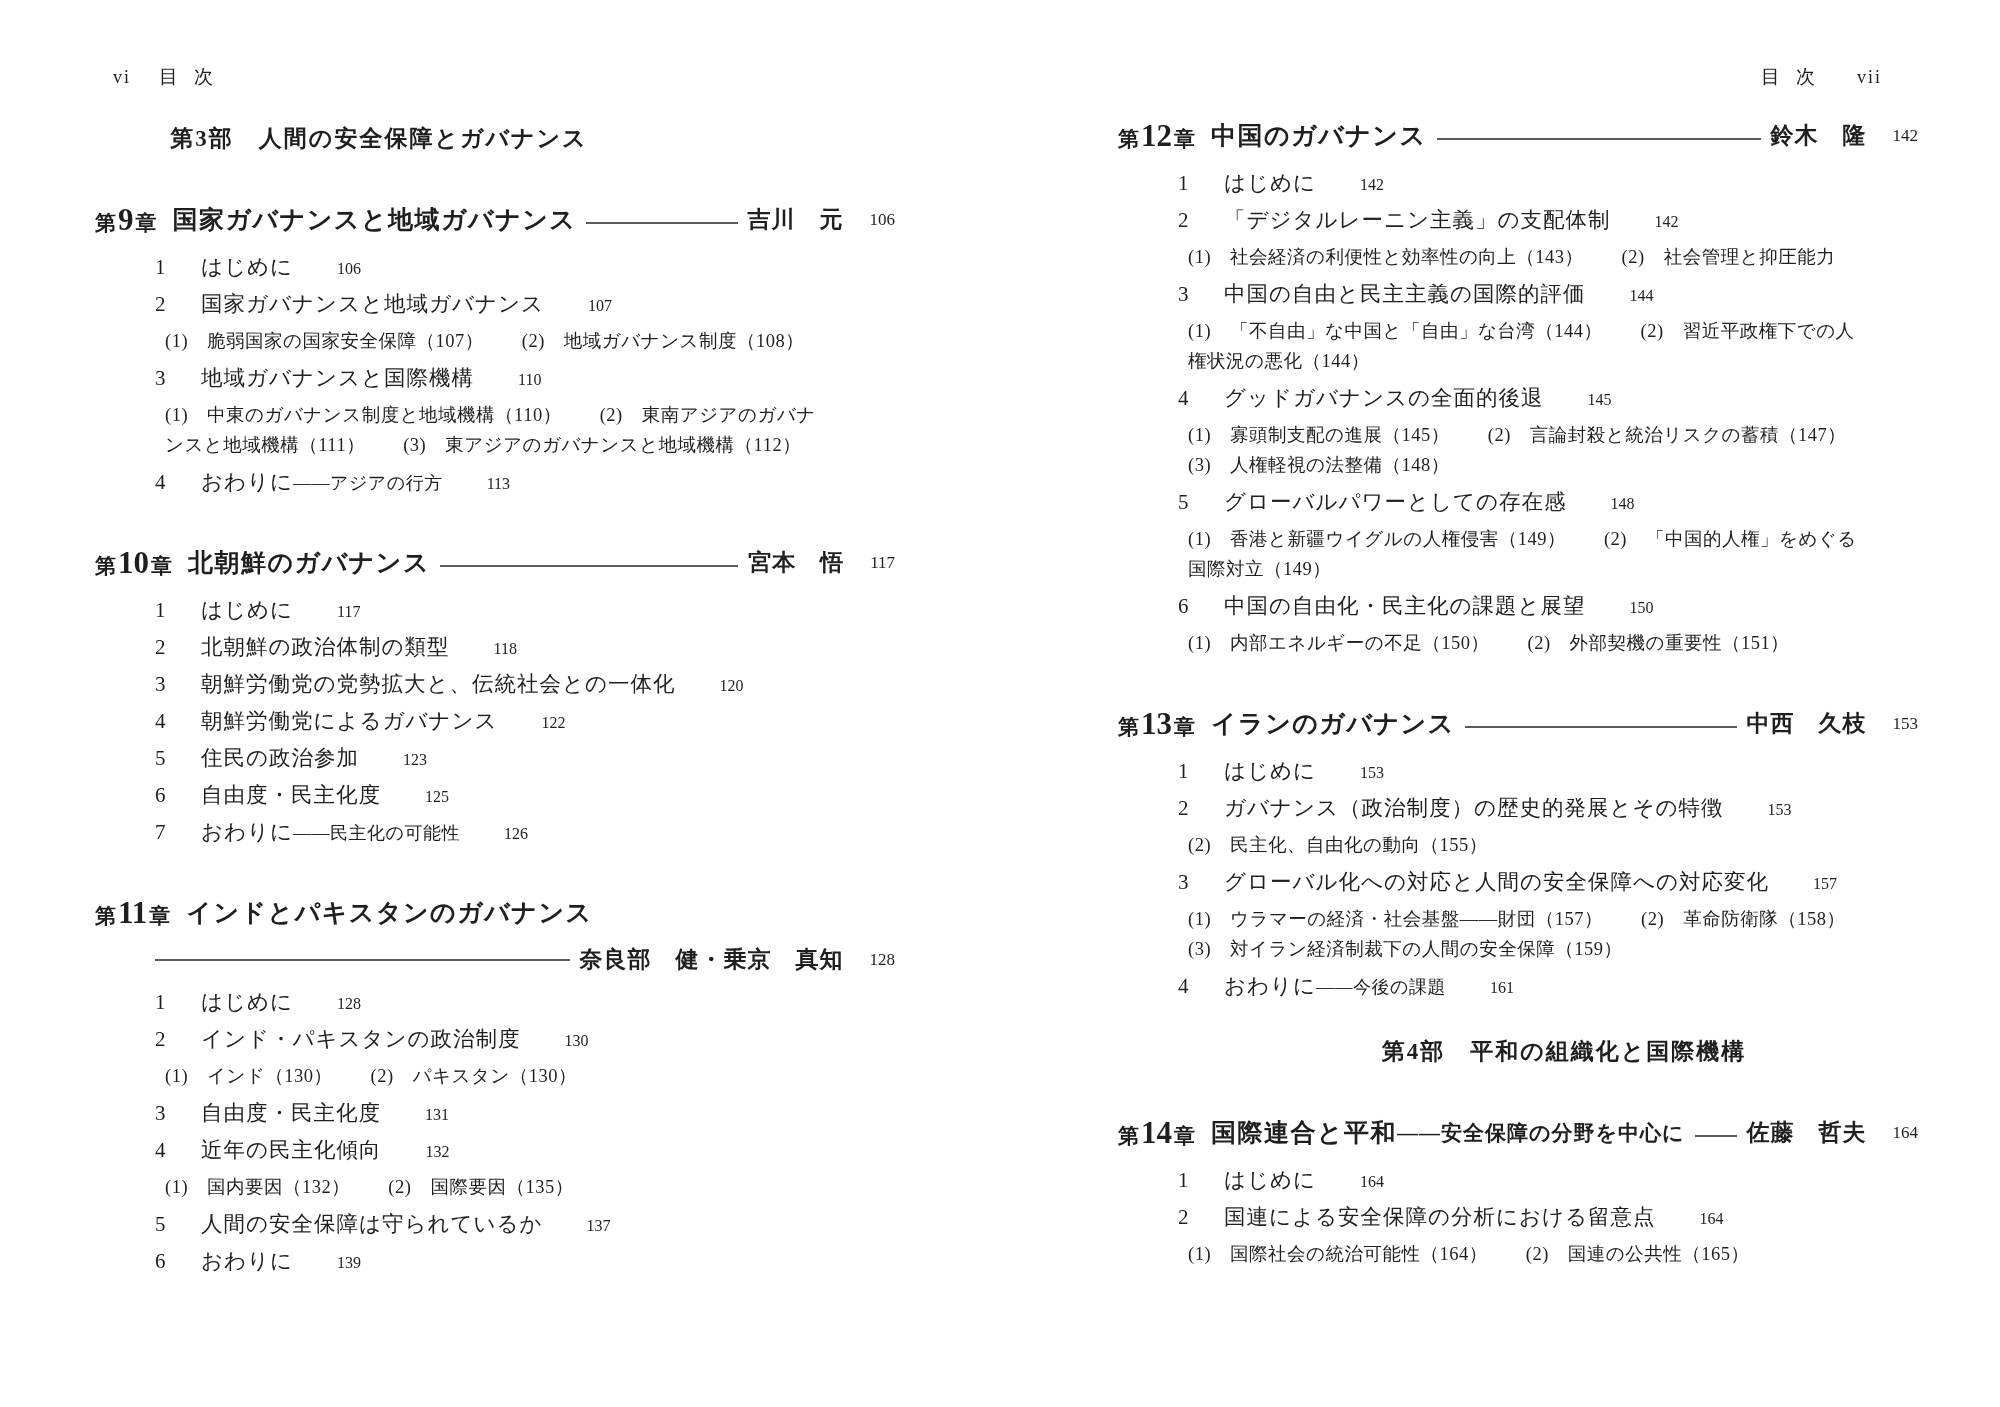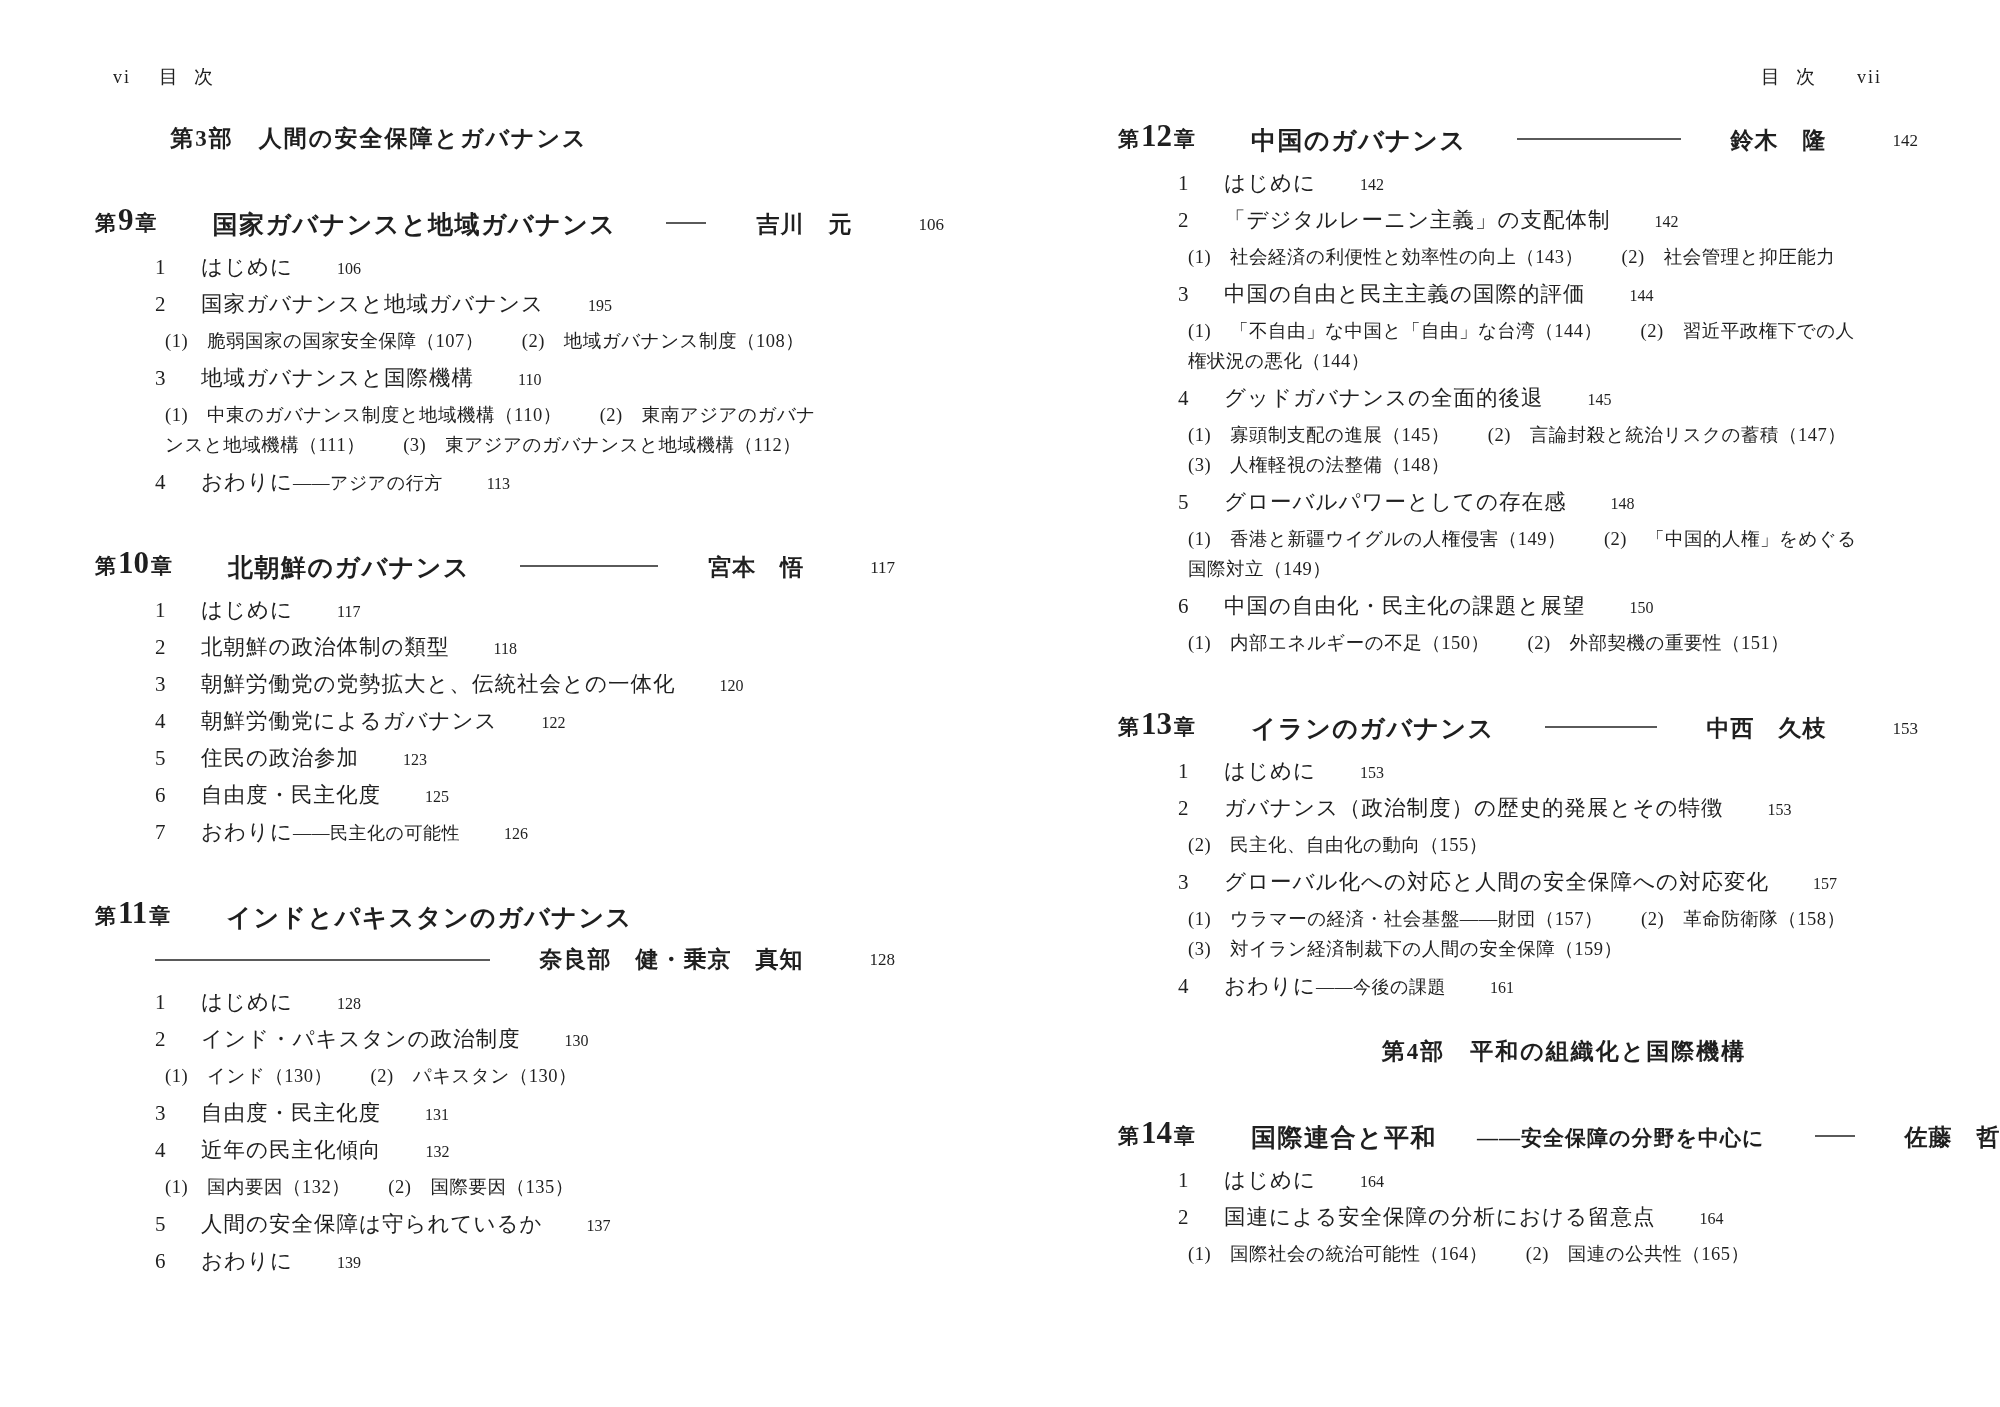--- a/index.html
+++ b/index.html
@@ -29,24 +29,23 @@
     text-align:center;
     font-size:23px;font-weight:700;letter-spacing:2px;
     margin-top:36px;line-height:30px;
     white-space:pre;
   }
   .page.left .part-title{transform:translateX(-116px);}
   .page.right .part-title{transform:translateX(46px);}
 
   
   .chapter-row{
-    display:flex;align-items:flex-end;
+    display:flex;align-items:flex-start;
     margin-top:46px;line-height:40px;
     white-space:pre;
-    gap:40px;
   }
   .chapter-row.first{margin-top:28px;}
   .chapter-row.cont{margin-top:2px;}
   .ch-label{font-weight:700;flex:0 0 auto;}
   .ch-pre,.ch-post{font-size:21px;}
   .ch-num{font-size:31px;padding:0 2px;}
   .ch-title{font-size:25px;font-weight:700;letter-spacing:1.5px;margin-left:16px;flex:0 0 auto;}
   .ch-subtitle{font-size:21px;font-weight:700;letter-spacing:1px;flex:0 0 auto;}
   .leader{flex:1 1 auto;height:2px;background:var(--leader,#5a5a5a);align-self:center;margin:0 10px;min-width:40px;}
   .leader-indent{margin-left:60px;}
@@ -73,21 +72,21 @@
 
 <div class="page left">
   <div class="running-head left-head">
     <span class="folio">vi</span>
     <span class="head-title">目次</span>
   </div>
   <div class="content">
       <div class="part-title">第3部　人間の安全保障とガバナンス</div>
       <div class="chapter-row"><span class="ch-label"><span class="ch-pre">第</span><span class="ch-num">9</span><span class="ch-post">章</span></span><span class="ch-title">国家ガバナンスと地域ガバナンス</span><span class="leader"></span><span class="ch-author">吉川　元</span><span class="ch-page">106</span></div>
       <div class="toc-item"><span class="it-num">1</span><span class="it-text">はじめに</span><span class="it-page">106</span></div>
-      <div class="toc-item"><span class="it-num">2</span><span class="it-text">国家ガバナンスと地域ガバナンス</span><span class="it-page">195</span></div>
+      <div class="toc-item"><span class="it-num">2</span><span class="it-text">国家ガバナンスと地域ガバナンス</span><span class="it-page">107</span></div>
       <div class="toc-sub">
         <div class="sub-line">(1)　脆弱国家の国家安全保障（107）　　(2)　地域ガバナンス制度（108）</div>
       </div>
       <div class="toc-item"><span class="it-num">3</span><span class="it-text">地域ガバナンスと国際機構</span><span class="it-page">110</span></div>
       <div class="toc-sub">
         <div class="sub-line">(1)　中東のガバナンス制度と地域機構（110）　　(2)　東南アジアのガバナ</div>
         <div class="sub-line">ンスと地域機構（111）　　(3)　東アジアのガバナンスと地域機構（112）</div>
       </div>
       <div class="toc-item"><span class="it-num">4</span><span class="it-text">おわりに</span><span class="it-subtext">——アジアの行方</span><span class="it-page">113</span></div>
       <div class="chapter-row"><span class="ch-label"><span class="ch-pre">第</span><span class="ch-num">10</span><span class="ch-post">章</span></span><span class="ch-title">北朝鮮のガバナンス</span><span class="leader"></span><span class="ch-author">宮本　悟</span><span class="ch-page">117</span></div>

